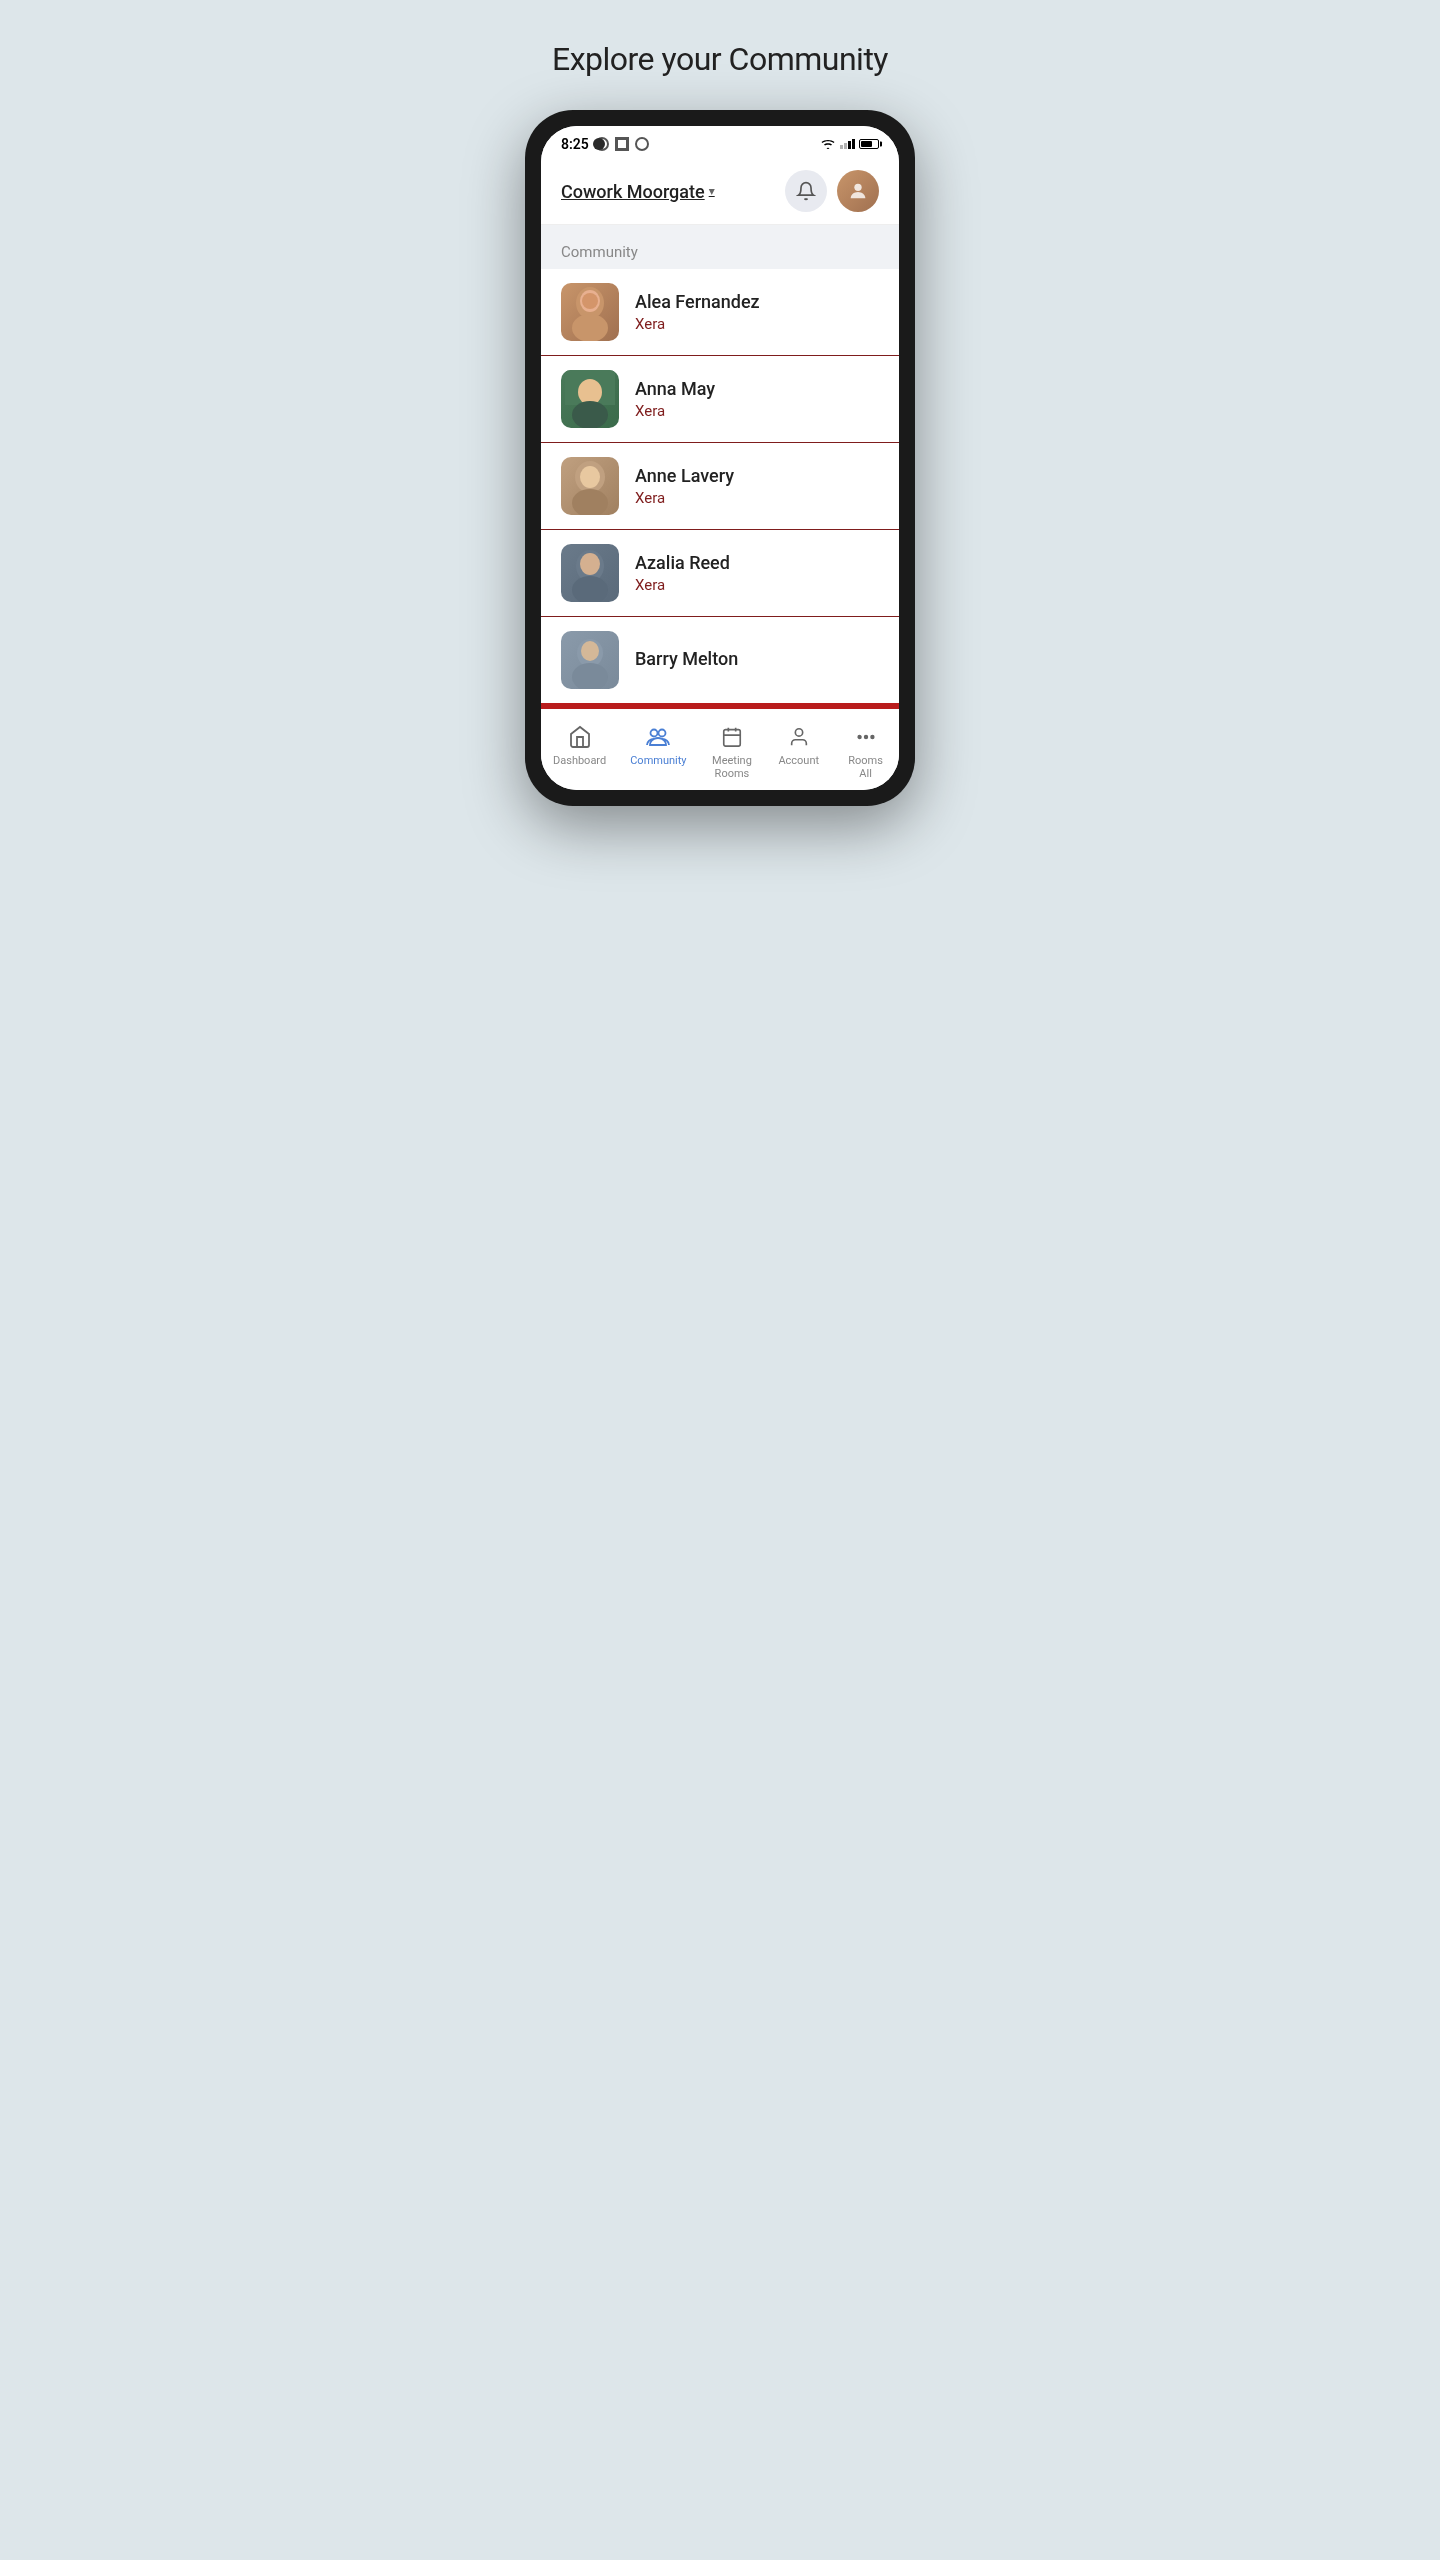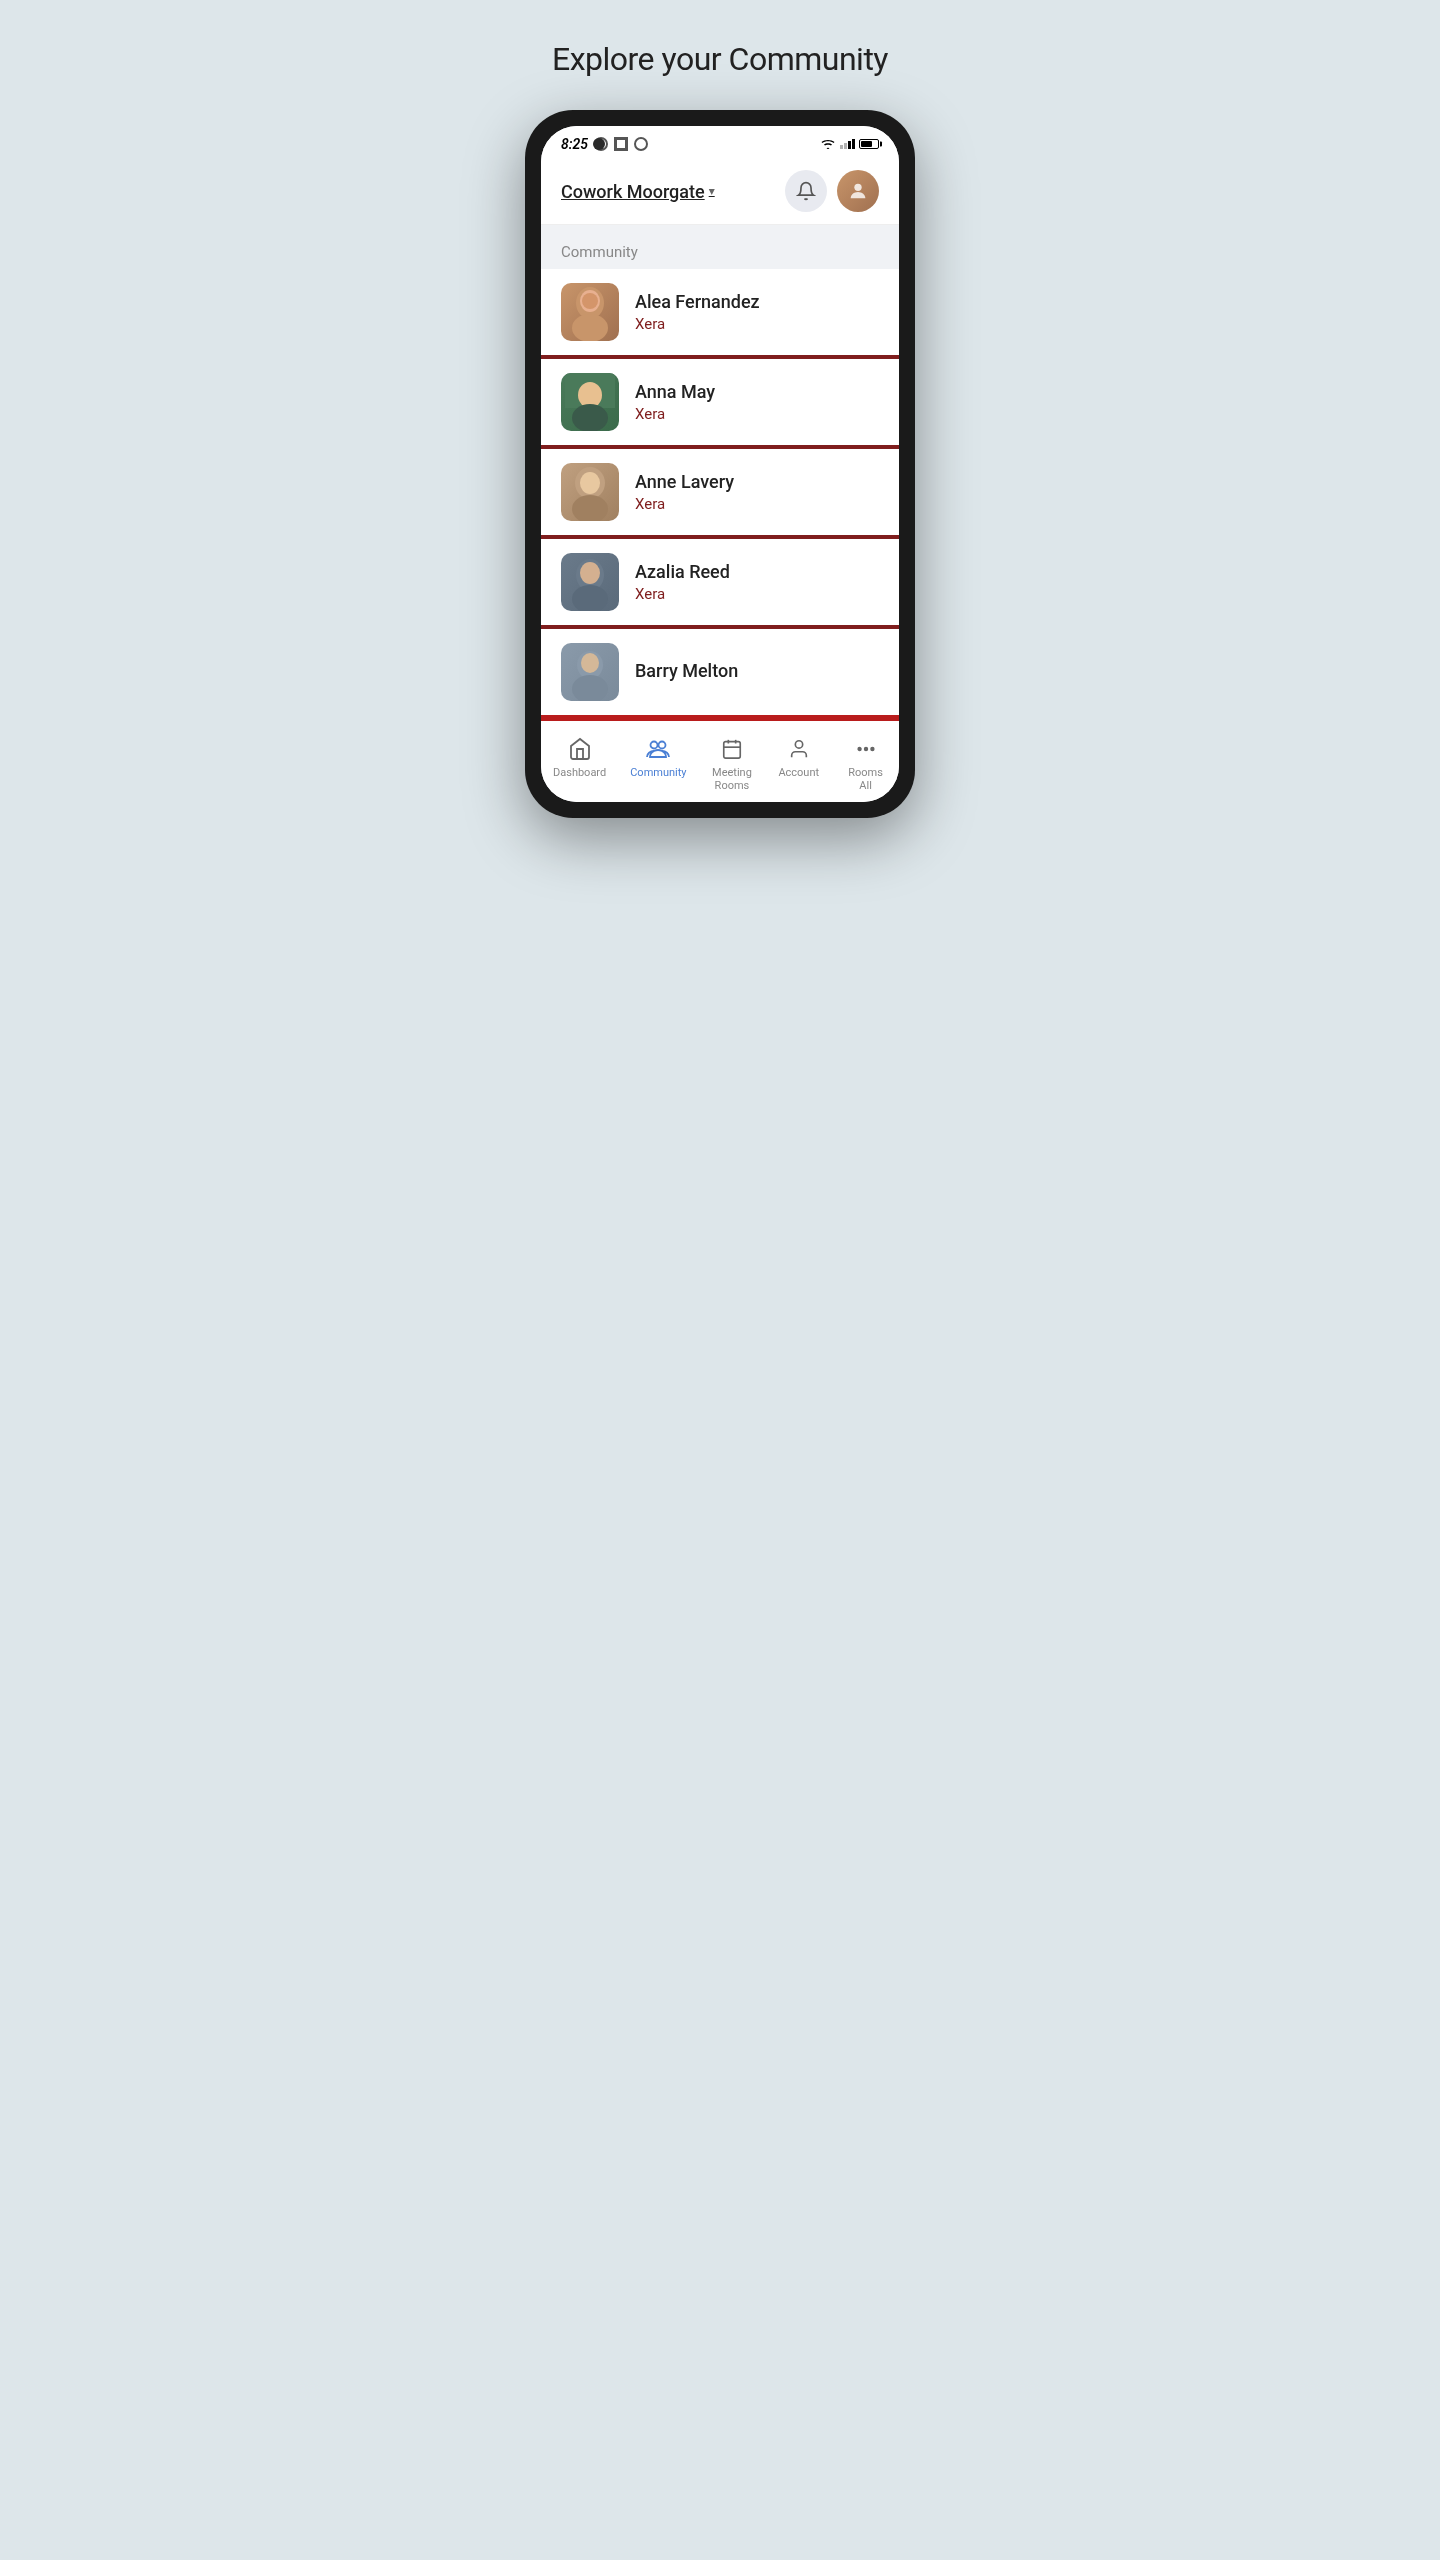--- a/index.html
+++ b/index.html
@@ -47,21 +47,20 @@
       background: #f0f2f5;
     }
 
     
     .status-bar {
       background: #fff;
       display: flex;
       justify-content: space-between;
       align-items: center;
       padding: 10px 20px 6px;
-      font-style: italic;
     }
 
     .status-time {
       font-size: 14px;
       font-weight: 600;
       color: #000;
     }
 
     .status-icons {
       display: flex;
@@ -215,21 +214,21 @@
 
     
     .member-list {
       background: #fff;
     }
 
     .member-item {
       display: flex;
       align-items: center;
       padding: 14px 20px;
-      border-bottom: 4px solid #7f1d1d;
+      border-bottom: 1px solid #7f1d1d;
       cursor: pointer;
     }
 
     .member-item:last-child {
       border-bottom: none;
     }
 
     .member-avatar {
       width: 58px;
       height: 58px;

